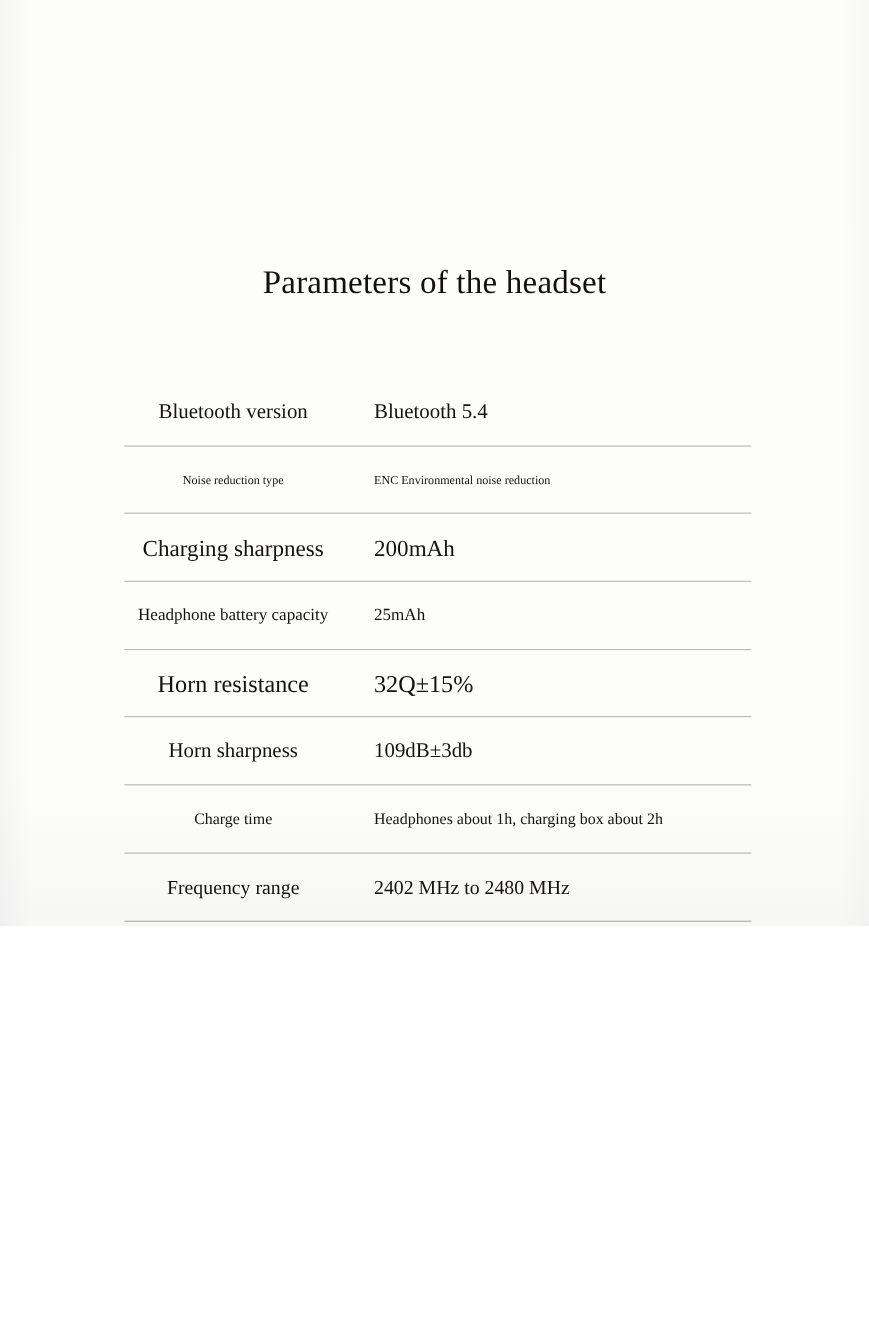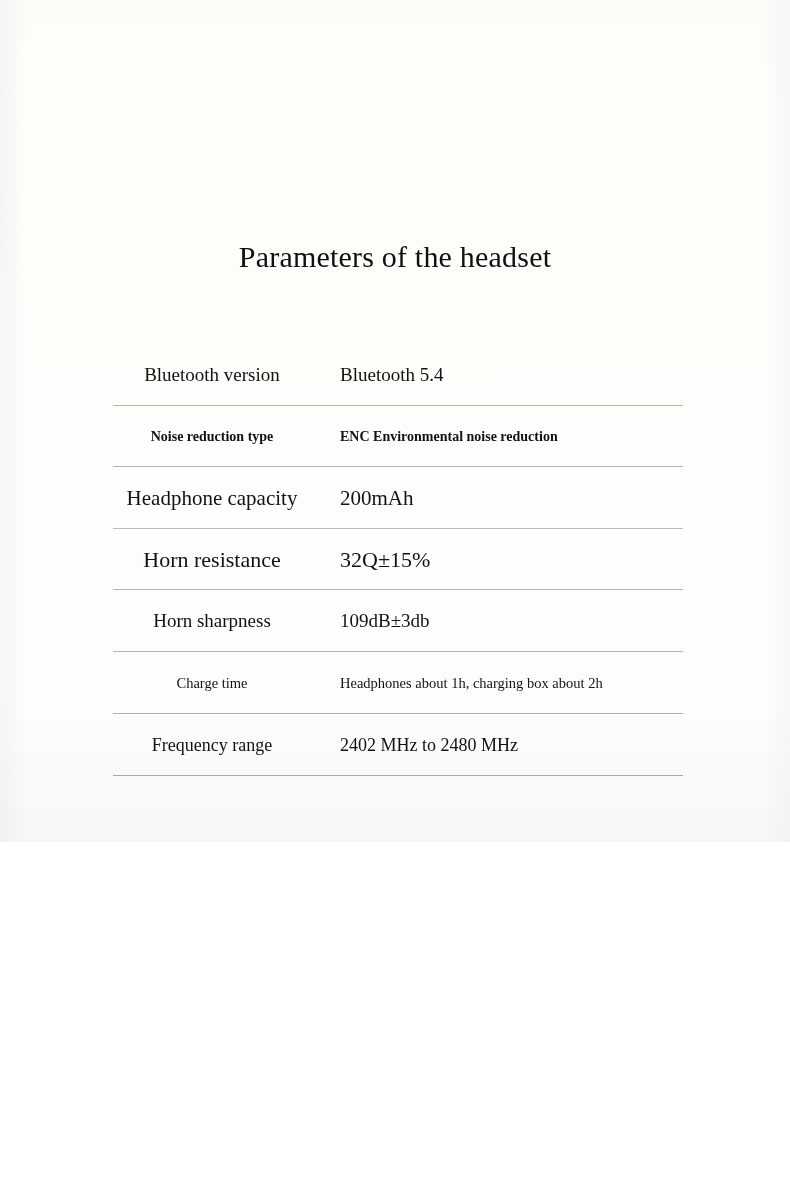--- a/index.html
+++ b/index.html
@@ -101,21 +101,21 @@
   
   .r0 { height: 46px; }
   .r0 .spec-label, .r0 .spec-value { font-size: 14.5px; }
   .r0 .rule { background: #c3c1bd; }
 
   .r1 { height: 62px; }
   .r1 .spec-label, .r1 .spec-value { font-size: 19px; }
   .r1 .rule { background: #bab6ae; }
 
   .r2 { height: 61px; }
-  .r2 .spec-label, .r2 .spec-value { font-size: 14px; font-weight: bold; }
+  .r2 .spec-label, .r2 .spec-value { font-size: 11px; }
   .r2 .rule { background: #b6b4b1; }
 
   .r3 { height: 62px; }
   .r3 .spec-label, .r3 .spec-value { font-size: 21px; }
   .r3 .rule { background: #bcbab6; }
 
   .r4 { height: 62px; }
   .r4 .spec-label, .r4 .spec-value { font-size: 15.5px; }
   .r4 .rule { background: #bab8b4; }
 
@@ -151,25 +151,30 @@
       <div class="rule"></div>
     </div>
 
     <div class="spec-row r2">
       <div class="spec-label">Noise reduction type</div>
       <div class="spec-value">ENC Environmental noise reduction</div>
       <div class="rule"></div>
     </div>
 
     <div class="spec-row r3">
-      <div class="spec-label">Headphone capacity</div>
+      <div class="spec-label">Charging sharpness</div>
       <div class="spec-value">200mAh</div>
       <div class="rule"></div>
     </div>
 
+    <div class="spec-row r4">
+      <div class="spec-label">Headphone battery capacity</div>
+      <div class="spec-value">25mAh</div>
+      <div class="rule"></div>
+    </div>
 
     <div class="spec-row r5">
       <div class="spec-label">Horn resistance</div>
       <div class="spec-value">32Q±15%</div>
       <div class="rule"></div>
     </div>
 
     <div class="spec-row r6">
       <div class="spec-label">Horn sharpness</div>
       <div class="spec-value">109dB±3db</div>

